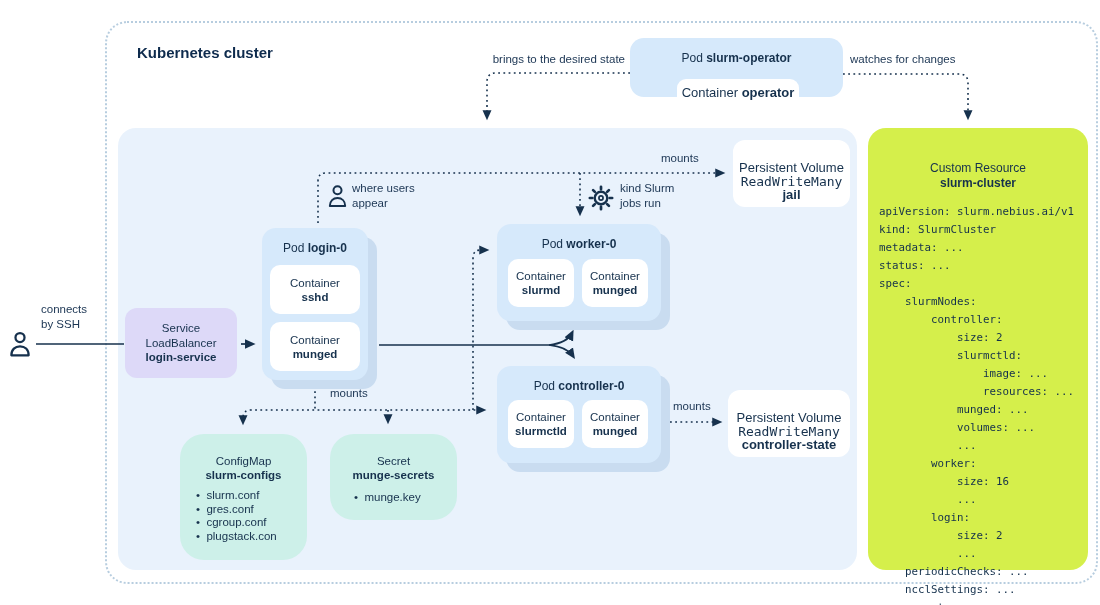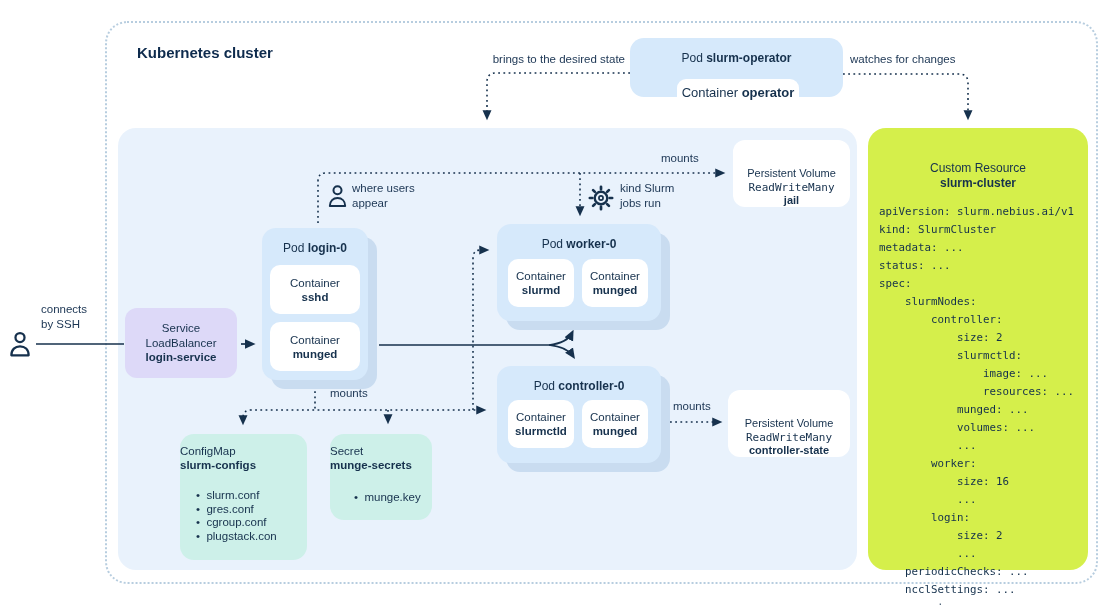--- a/index.html
+++ b/index.html
@@ -14,22 +14,22 @@
   #brings-label{left:462px;top:52px;width:163px;text-align:right;}
   #watches-label{left:850px;top:52px;}
   #op-pod{left:630px;top:38px;width:213px;height:59px;background:#d6e9fb;border-radius:14px;
           text-align:center;font-size:12px;padding-top:13px;box-sizing:border-box;}
   #op-cont{left:677px;top:79px;width:122px;height:27px;background:#fff;border-radius:9px;
            font-size:13px;line-height:27px;text-align:center;}
   #main-panel{left:118px;top:128px;width:739px;height:442px;background:#e9f2fc;border-radius:18px;}
   #cr-box{left:868px;top:128px;width:220px;height:442px;background:#d5ef4b;border-radius:18px;}
   #cr-title{left:868px;top:161px;width:220px;text-align:center;font-size:12px;line-height:15px;}
   #cr-yaml{left:879px;top:203px;font-size:10.8px;line-height:18px;white-space:pre;margin:0;color:#14304c;}
-  .pv-box{background:#fff;border-radius:12px;text-align:center;font-size:11px;line-height:13.5px;
-          padding-top:27px;box-sizing:border-box;}
+  .pv-box{background:#fff;border-radius:12px;text-align:center;font-size:13px;line-height:13.5px;
+          padding-top:21px;box-sizing:border-box;}
   #jail-pv{left:733px;top:140px;width:117px;height:67px;}
   #ctrl-state-pv{left:728px;top:390px;width:122px;height:67px;}
   #mounts-top{left:661px;top:151px;}
   #mounts-bottom{left:330px;top:386px;}
   #mounts-right{left:673px;top:399px;}
   #where-users{left:352px;top:181px;}
   #where-slurm{left:620px;top:181px;}
   #connects-label{left:41px;top:302px;}
   #runs-label{left:383px;top:294px;}
   .pod{background:#d6e9fb;border-radius:14px;box-shadow:9px 9px 0 0 #c9dcf0;
@@ -41,24 +41,24 @@
   .container-box{background:#fff;border-radius:10px;text-align:center;font-size:11.5px;line-height:14px;
                  display:flex;flex-direction:column;justify-content:center;}
   #login-sshd{left:270px;top:265px;width:90px;height:49px;}
   #login-munged{left:270px;top:322px;width:90px;height:49px;}
   #worker-slurmd{left:508px;top:259px;width:66px;height:48px;}
   #worker-munged{left:582px;top:259px;width:66px;height:48px;}
   #ctrl-slurmctld{left:508px;top:400px;width:66px;height:48px;}
   #ctrl-munged{left:582px;top:400px;width:66px;height:48px;}
   #svc-box{left:125px;top:308px;width:112px;height:70px;background:#ddd9f8;border-radius:12px;
            text-align:center;font-size:11.5px;line-height:14.5px;display:flex;flex-direction:column;justify-content:center;}
-  .mint{background:#cdf0e9;border-radius:14px;text-align:left;font-size:11.5px;line-height:14px;
-        padding-top:10px;box-sizing:border-box;}
+  .mint{background:#cdf0e9;border-radius:24px;text-align:center;font-size:11.5px;line-height:14px;
+        padding-top:20px;box-sizing:border-box;}
   #cfg-box{left:180px;top:434px;width:127px;height:126px;}
-  #sec-box{left:330px;top:434px;width:102px;height:86px;}
+  #sec-box{left:330px;top:434px;width:127px;height:86px;}
   .item-list{text-align:left;font-size:11.5px;line-height:13.5px;}
   .item-list div::before{content:"\2022\00a0\00a0";}
   #cfg-items{left:196px;top:489px;}
   #sec-items{left:354px;top:491px;}
   #overlay{left:0;top:0;pointer-events:none;}
   .icon{display:block;}
 </style>
 </head>
 <body>
 

